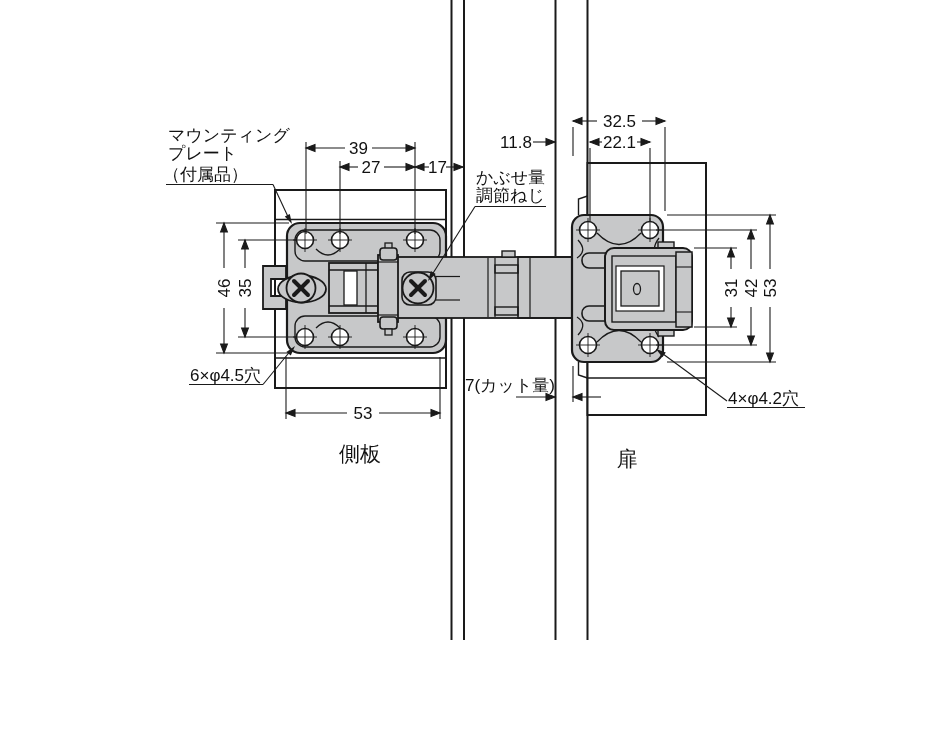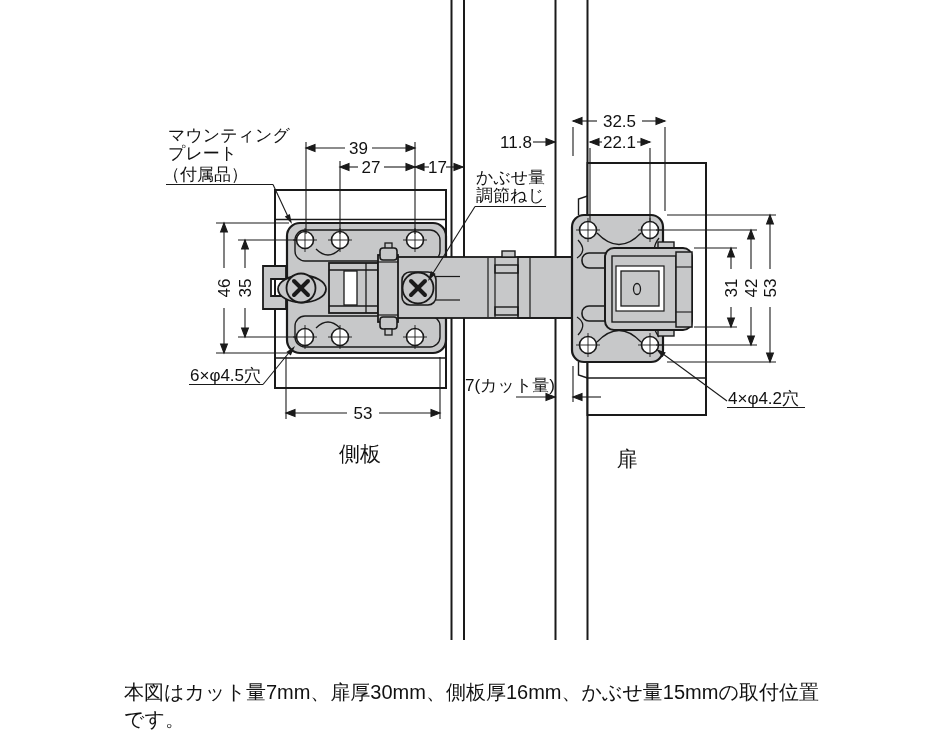--- a/index.html
+++ b/index.html
@@ -287,14 +287,13 @@
     <text class="lbltxt" x="163" y="180">（付属品）</text>
     <text class="lbltxt" x="476" y="183">かぶせ量</text>
     <text class="lbltxt" x="476" y="201">調節ねじ</text>
     <text class="lbltxt" x="190" y="381">6×φ4.5穴</text>
     <text class="lbltxt" x="728" y="404">4×φ4.2穴</text>
     <text class="bigtxt" x="360" y="461" text-anchor="middle">側板</text>
     <text class="bigtxt" x="627" y="466" text-anchor="middle">扉</text>
   </g>
 </svg>
 
-<div id="caption">本図はカット量7mm、扉厚30mm、側板厚16mm、かぶせ量15mmの取付位置です。</div>
 </div>
 
 </body></html>

